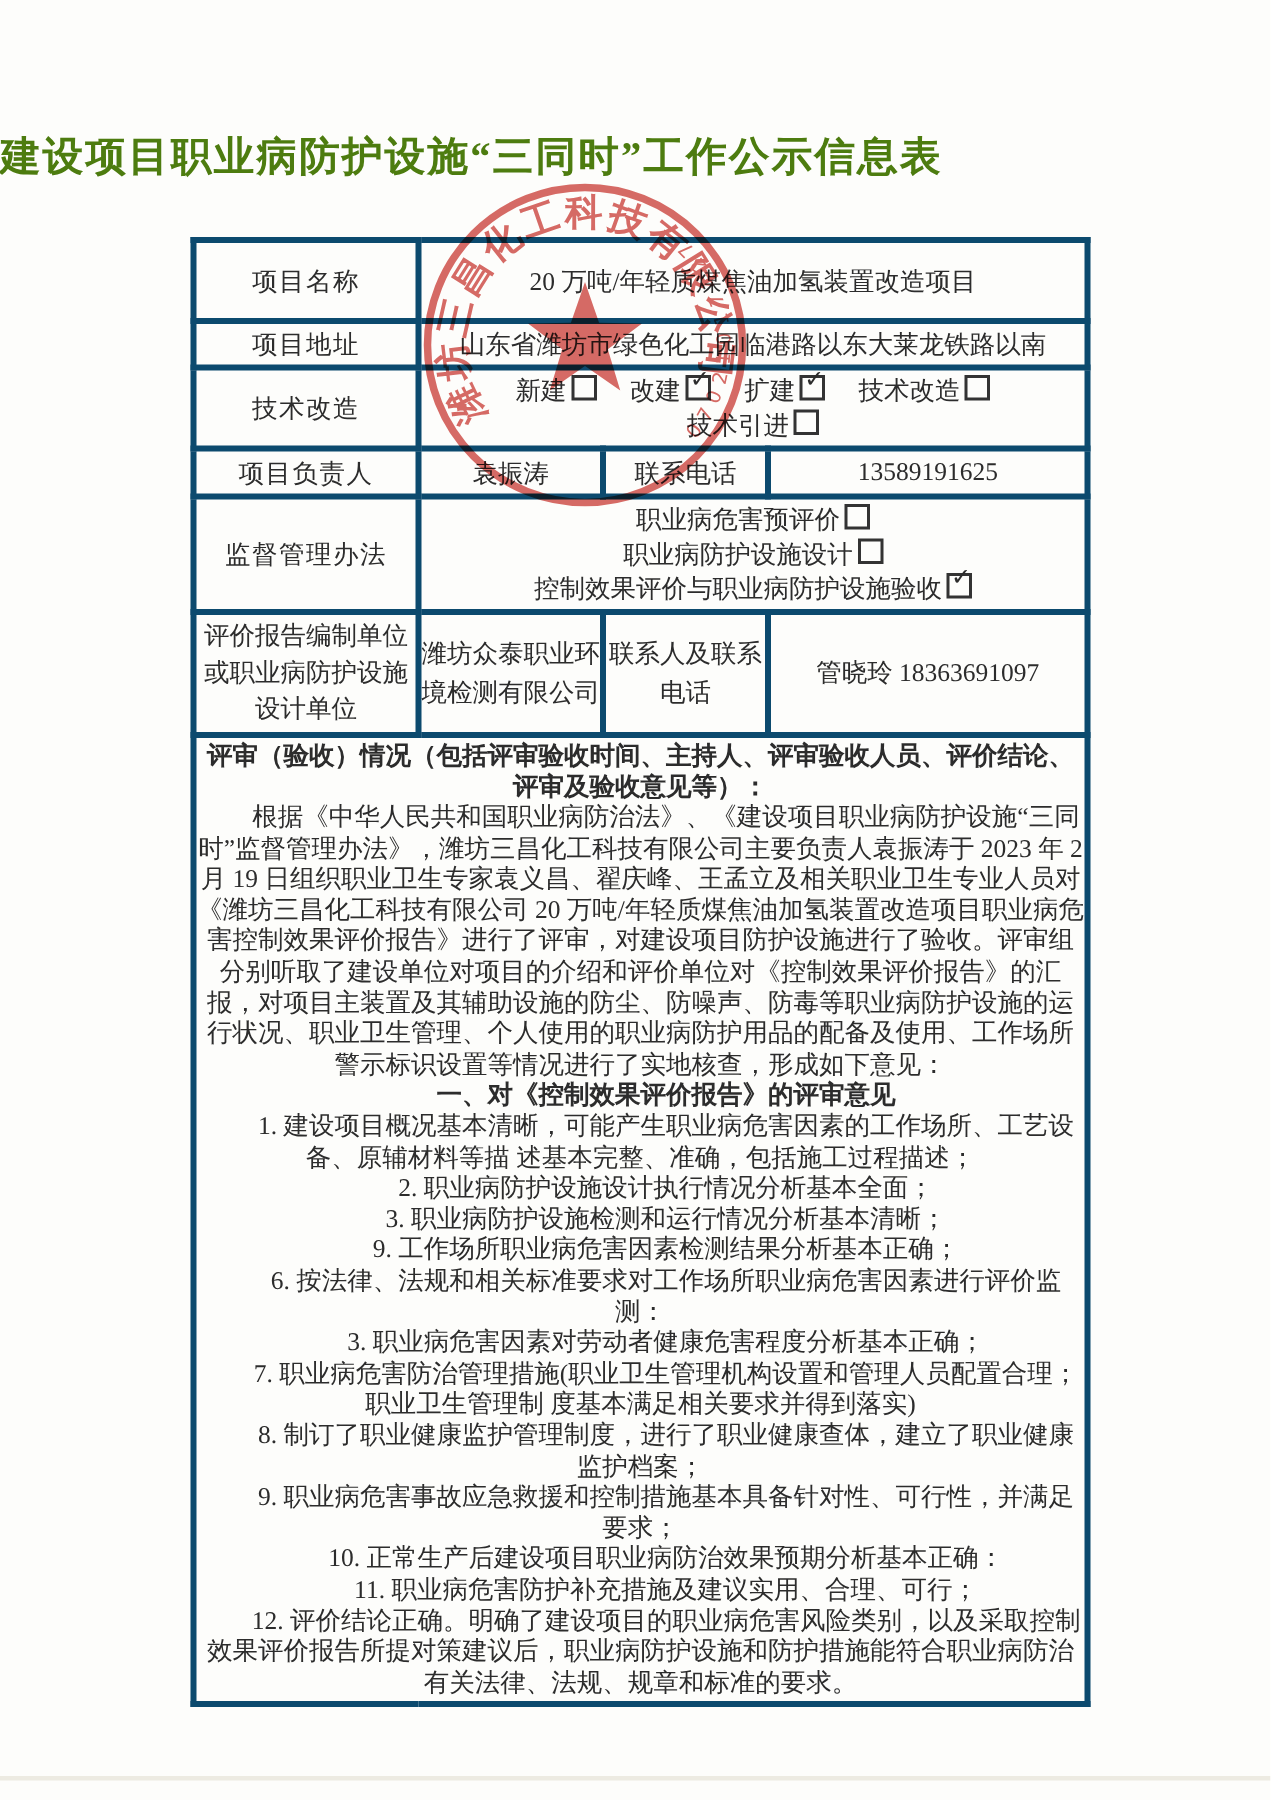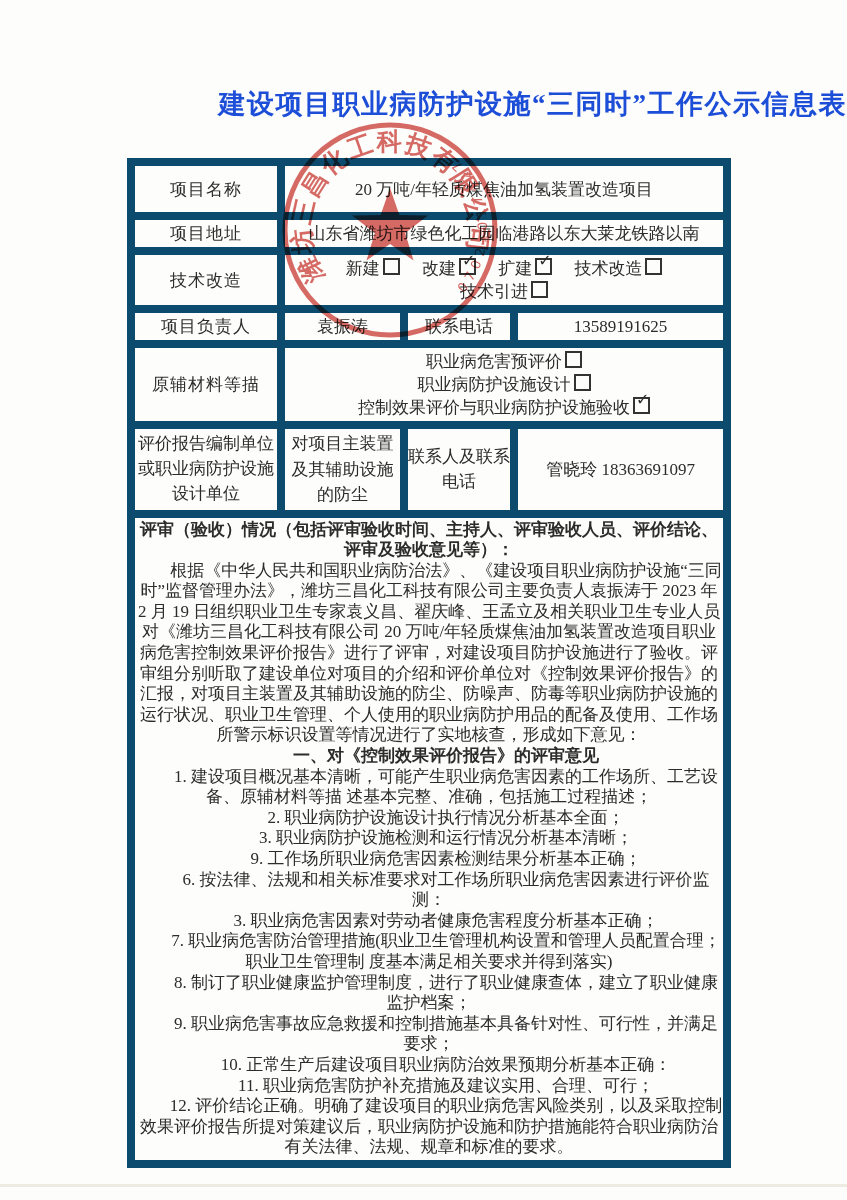--- a/index.html
+++ b/index.html
@@ -8,31 +8,31 @@
     background:#ffffff;
     font-family:"Liberation Serif","DejaVu Serif",serif;
     color:#2c2c2c;
     position:relative;
     overflow:hidden;
   }
   .page { position:absolute; inset:0; background:#fdfdfb; }
 
   .doc-title {
     position:absolute; top:86px; left:0; width:100%;
-    text-align:right;
+    text-align:left;
     font-size:27px; font-weight:bold; letter-spacing:1.5px;
-    color:#1d4ed8;
+    color:#4d7c0f;
   }
 
   table.form {
     position:absolute; left:127px; top:158px;
     width:596px; border-collapse:collapse; table-layout:fixed;
   }
   table.form td {
-    border:8px solid #0c4a6e;
+    border:4px solid #0c4a6e;
     font-size:17px; text-align:center;
     padding:2px 0; color:#2c2c2c;
     vertical-align:middle;
   }
   .h1r { height:54px; }
   .h2r { height:26px; }
   .h3r { height:30px; }
   .h4r { height:32px; }
   .h5r { height:66px; }
   .h6r { height:76px; }
@@ -116,31 +116,31 @@
     </tr>
 
     <tr class="h4r">
       <td class="label-cell">项目负责人</td>
       <td>袁振涛</td>
       <td>联系电话</td>
       <td>13589191625</td>
     </tr>
 
     <tr class="h5r">
-      <td class="label-cell">原辅材料等描</td>
+      <td class="label-cell">监督管理办法</td>
       <td colspan="3" class="category-cell">
         <div><span>职业病危害预评价</span><span class="cb"><span class="mk"></span></span></div>
         <div><span>职业病防护设施设计</span><span class="cb"><span class="mk"></span></span></div>
         <div><span>控制效果评价与职业病防护设施验收</span><span class="cb"><span class="mk">✓</span></span></div>
       </td>
     </tr>
 
     <tr class="h6r">
       <td class="label-cell unit-label">评价报告编制单位或职业病防护设施设计单位</td>
-      <td class="unit-value">对项目主装置及其辅助设施的防尘</td>
+      <td class="unit-value">潍坊众泰职业环境检测有限公司</td>
       <td class="unit-value">联系人及联系电话</td>
       <td class="unit-value">管晓玲 18363691097</td>
     </tr>
 
     <tr>
       <td colspan="4" class="review-cell">
         <div class="review-heading">评审（验收）情况（包括评审验收时间、主持人、评审验收人员、评价结论、评审及验收意见等）：</div>
         <div class="para">根据《中华人民共和国职业病防治法》、《建设项目职业病防护设施“三同时”监督管理办法》，潍坊三昌化工科技有限公司主要负责人袁振涛于 2023 年 2 月 19 日组织职业卫生专家袁义昌、翟庆峰、王孟立及相关职业卫生专业人员对《潍坊三昌化工科技有限公司 20 万吨/年轻质煤焦油加氢装置改造项目职业病危害控制效果评价报告》进行了评审，对建设项目防护设施进行了验收。评审组分别听取了建设单位对项目的介绍和评价单位对《控制效果评价报告》的汇报，对项目主装置及其辅助设施的防尘、防噪声、防毒等职业病防护设施的运行状况、职业卫生管理、个人使用的职业病防护用品的配备及使用、工作场所警示标识设置等情况进行了实地核查，形成如下意见：</div>
         <div class="para bold">一、对《控制效果评价报告》的评审意见</div>
         <div class="para">1. 建设项目概况基本清晰，可能产生职业病危害因素的工作场所、工艺设备、原辅材料等描 述基本完整、准确，包括施工过程描述；</div>

